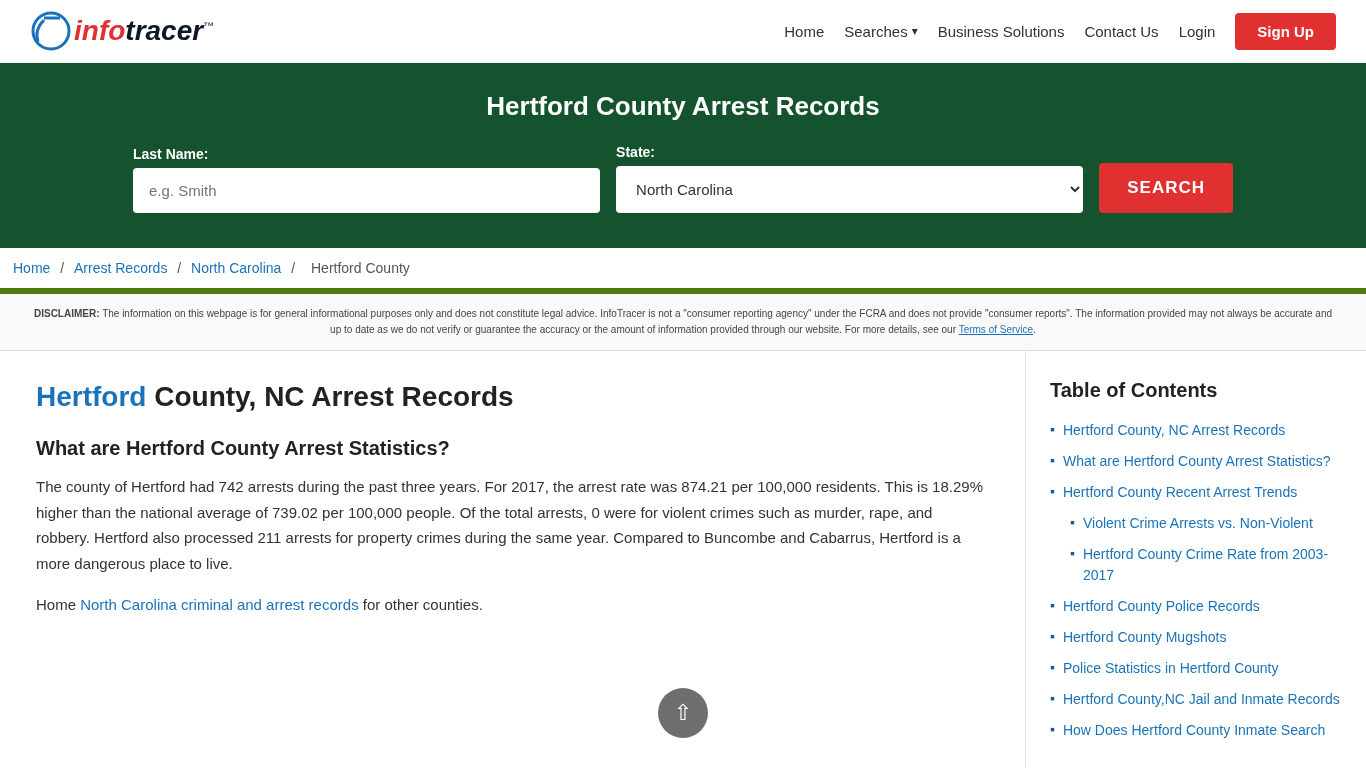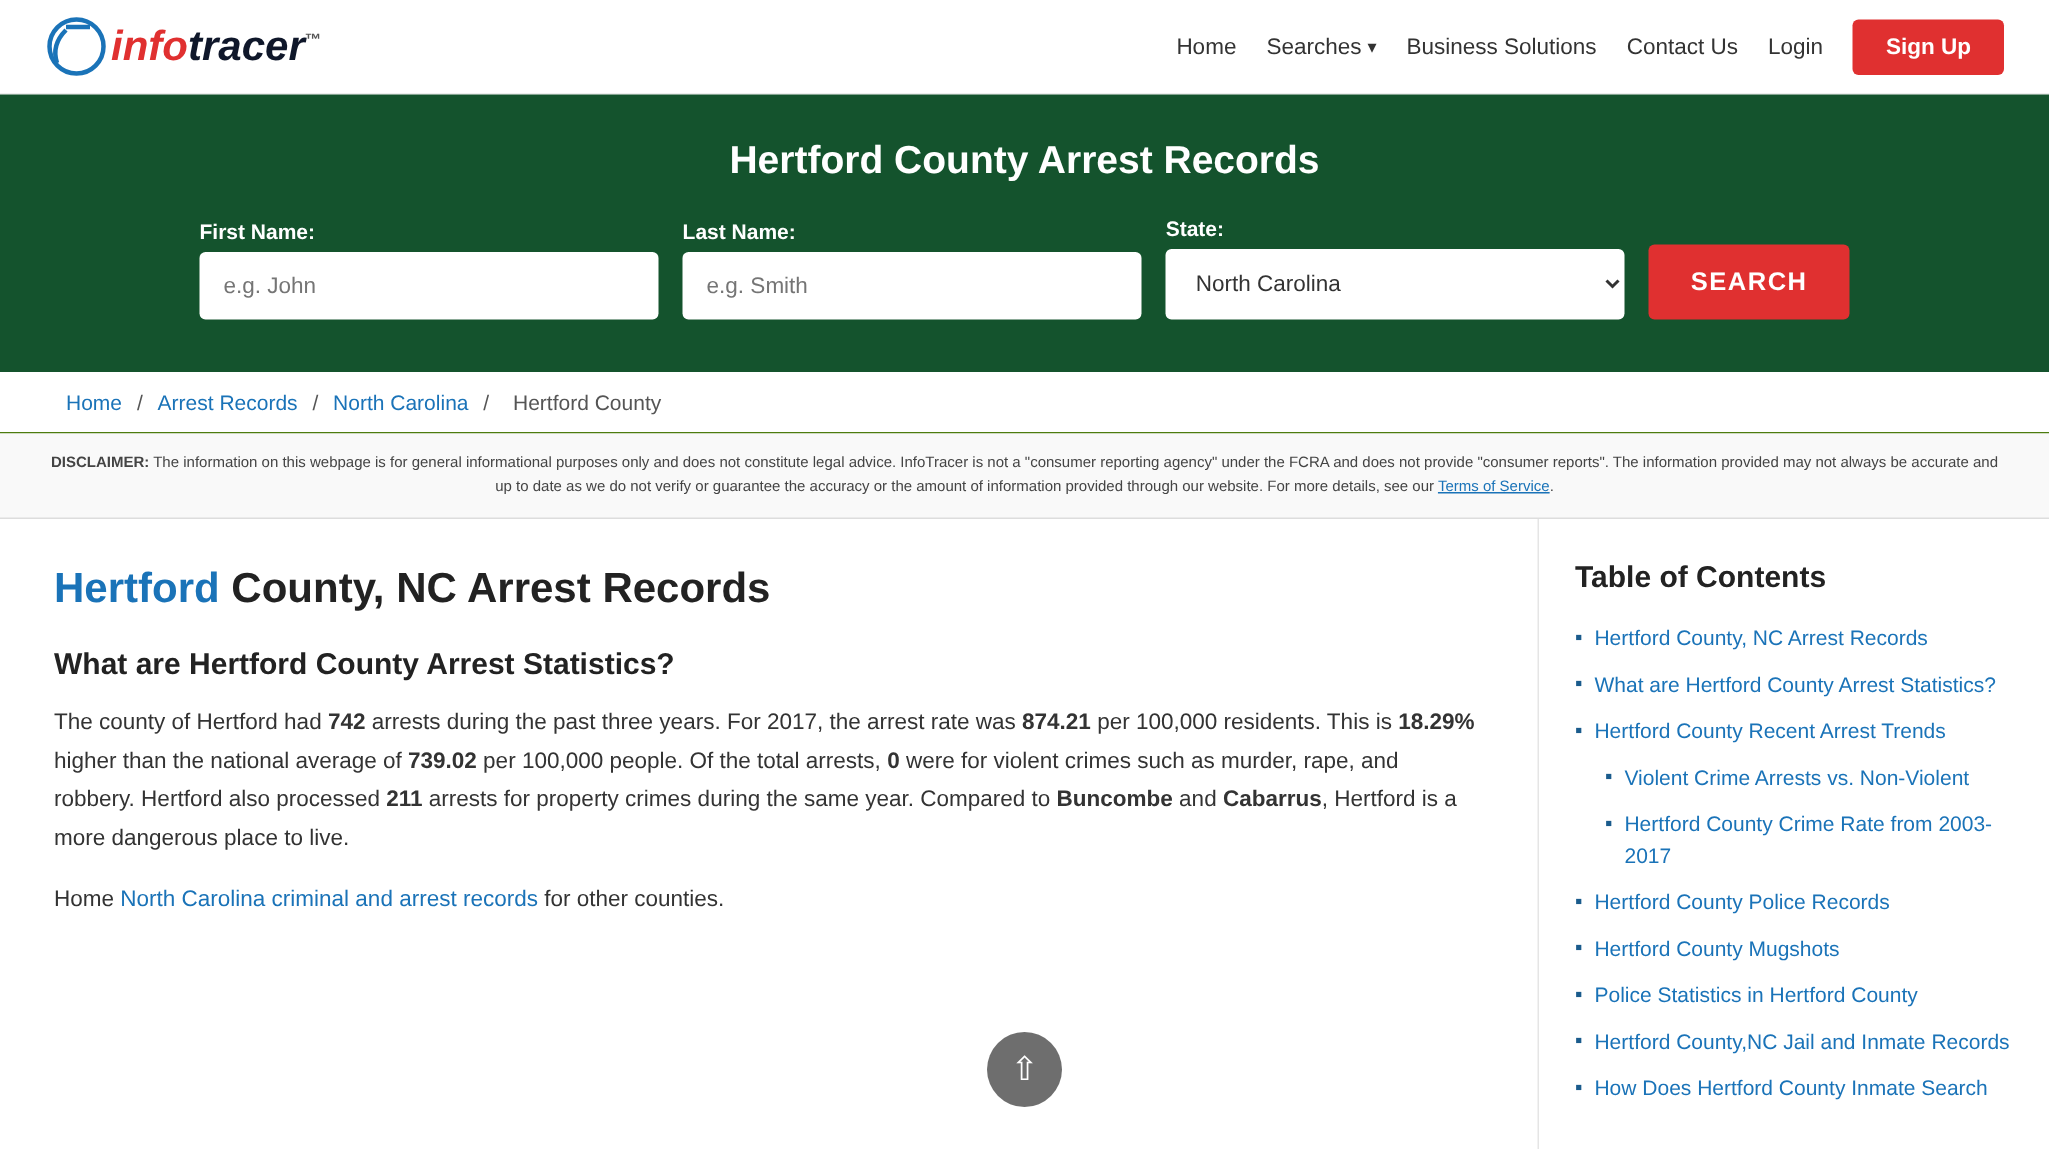--- a/index.html
+++ b/index.html
@@ -118,24 +118,24 @@
       font-weight: bold;
       border-radius: 4px;
       cursor: pointer;
       white-space: nowrap;
       letter-spacing: 1px;
       height: 50px;
     }
 
     
     .breadcrumb {
-      padding: 12px 44px;
+      padding: 12px 13px;
       background: #fff;
       font-size: 14px;
-      border-bottom: 1px solid #4d7c0f;
+      border-bottom: 6px solid #4d7c0f;
     }
     .breadcrumb a { color: #1a73b8; text-decoration: none; }
     .breadcrumb span { color: #555; margin: 0 6px; }
 
     
     .disclaimer {
       background: #f9f9f9;
       border-bottom: 1px solid #ddd;
       padding: 12px 30px;
       font-size: 10px;
@@ -170,21 +170,21 @@
       font-weight: bold;
       margin-bottom: 14px;
       color: #222;
     }
     .content-area p {
       font-size: 15px;
       line-height: 1.7;
       color: #333;
       margin-bottom: 16px;
     }
-    .content-area p strong { font-weight: bold; }
+    .content-area p strong { font-weight: normal; }
     .content-area p a { color: #1a73b8; text-decoration: none; }
 
     
     .sidebar {
       width: 340px;
       min-width: 300px;
       padding: 28px 24px 20px 24px;
       background: #fff;
     }
     .toc-title {
@@ -269,24 +269,20 @@
     <a href="#">Contact Us</a>
     <button class="btn-login">Login</button>
     <button class="btn-signup">Sign Up</button>
   </nav>
 </header>
 
 <section class="hero">
   <h1>Hertford County Arrest Records</h1>
   <div class="search-form">
     <div class="form-group">
-      <label>First Name:</label>
-      <input type="text" placeholder="e.g. John" style="">
-    </div>
-    <div class="form-group">
       <label>Last Name:</label>
       <input type="text" placeholder="e.g. Smith" style="">
     </div>
     <div class="form-group">
       <label>State:</label>
       <select>
         <option>North Carolina</option>
       </select>
     </div>
     <button class="btn-search">SEARCH</button>

